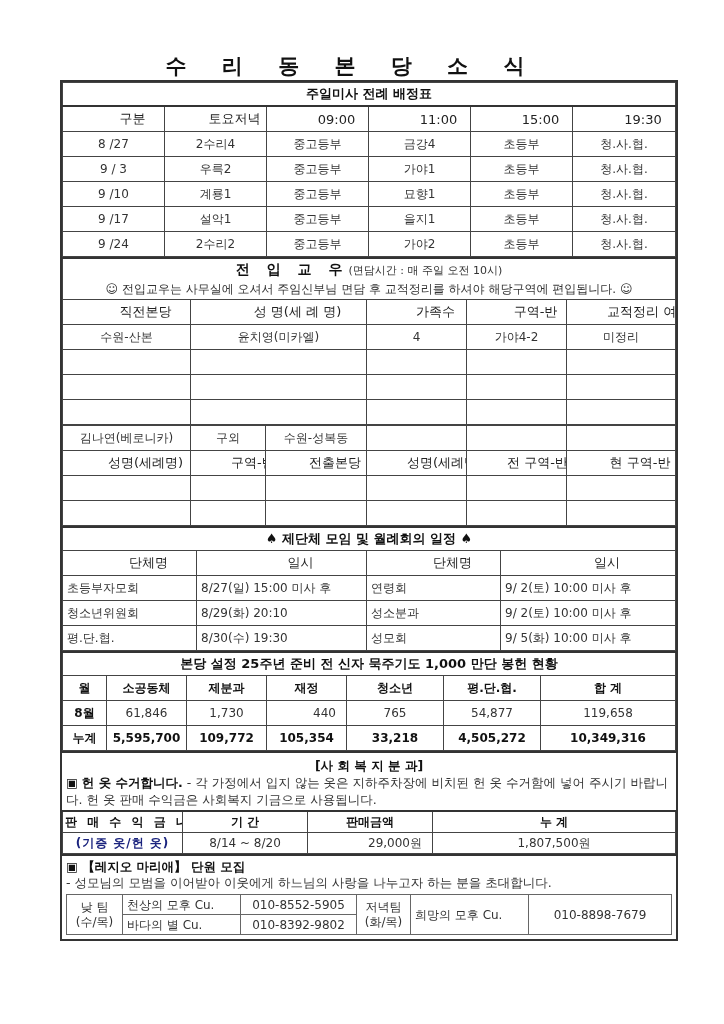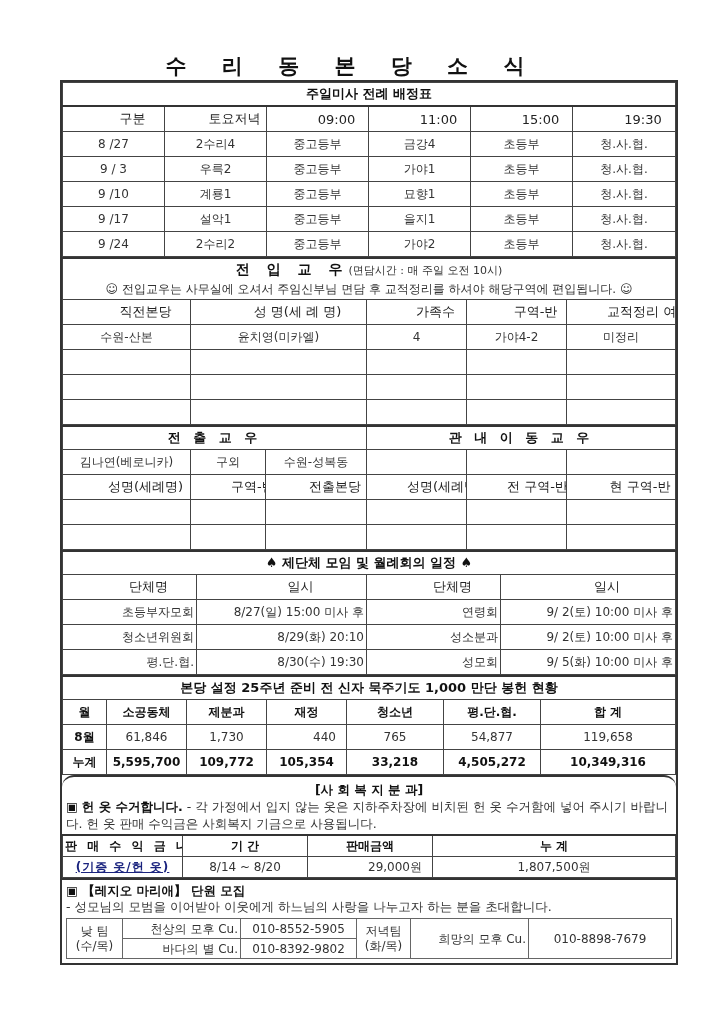--- a/index.html
+++ b/index.html
@@ -4,30 +4,30 @@
 <style>
   html, body { margin: 0; padding: 0; background: #ffffff; }
   body { width: 724px; height: 1024px; position: relative; font-family: "DejaVu Sans", sans-serif; color: #222; }
   .page-title { position: absolute; left: 0; top: 52px; width: 704px; text-align: center; font-size: 21px; font-weight: bold; letter-spacing: 14px; color: #111; }
   .frame { position: absolute; left: 60px; top: 80px; width: 618px; border: 2px solid #333; box-sizing: border-box; }
   table { border-collapse: collapse; width: 100%; table-layout: fixed; }
   td, th { border: 1px solid #444; font-size: 12px; text-align: center; padding: 0 2px; height: 24px; font-weight: normal; color: #333; white-space: nowrap; overflow: hidden; }
   .sec-title { font-weight: bold; font-size: 13px; color: #111; height: 22px; }
   .hdr { font-size: 13px; color: #222; padding-left: 40px; }
   .bold { font-weight: bold; color: #111; }
-  .left { text-align: right; padding-left: 20px; }
+  .left { text-align: left; padding-left: 4px; }
   .right { text-align: right; padding-right: 10px; }
   .thick-top td, .thick-top th { border-top: 2px solid #333; }
   .notice { font-size: 12px; color: #333; }
   .small { font-size: 11px; font-weight: normal; }
-  .welfare { border-top: 2px solid #333; padding: 4px 4px 2px 4px; font-size: 12.5px; line-height: 17px; color: #333; border-radius: 12px; }
+  .welfare { border-top: 2px solid #333; padding: 4px 4px 2px 4px; font-size: 12.5px; line-height: 17px; color: #333; }
   .welfare .ttl { text-align: center; font-weight: bold; color: #111; }
   .sales td { height: 20px; }
   .sales { border-top: 2px solid #333; }
-  .link { color: #1a237e; text-decoration: underline; font-weight: bold; letter-spacing: 1px; }
+  .link { color: #1a237e; font-weight: bold; letter-spacing: 1px; }
   .legion { border-top: 2px solid #333; padding: 3px 4px 4px 4px; font-size: 12.5px; line-height: 16px; color: #333; }
   .legion table td { border: 1px solid #666; height: 19px; font-size: 12px; }
   .legion table { border: 1px solid #a21caf; margin-top: 3px; }
   .dotted-v { border-right: 1px dotted #888 !important; }
   .dotted-h { border-bottom: 1px dotted #888 !important; }
 </style>
 </head>
 <body>
 
 <div class="page-title">수 리 동 본 당 소 식</div>
@@ -154,24 +154,20 @@
   <table>
     <colgroup>
         <col style="width:128px">
         <col style="width:75px">
         <col style="width:101px">
         <col style="width:100px">
         <col style="width:100px">
         <col>
       </colgroup>
     <tbody>
-        <tr class="thick-top">
-      <td colspan="3" class="sec-title" style="letter-spacing:4px;">전 출 교 우</td>
-      <td colspan="3" class="sec-title" style="letter-spacing:4px;">관 내 이 동 교 우</td>
-    </tr>
     <tr>
       <td>김나연(베로니카)</td>
           <td>구외</td>
           <td>수원-성복동</td>
           <td></td>
           <td></td>
           <td></td>
     </tr>
     <tr>
       <th class="hdr">성명(세례명)</th>

